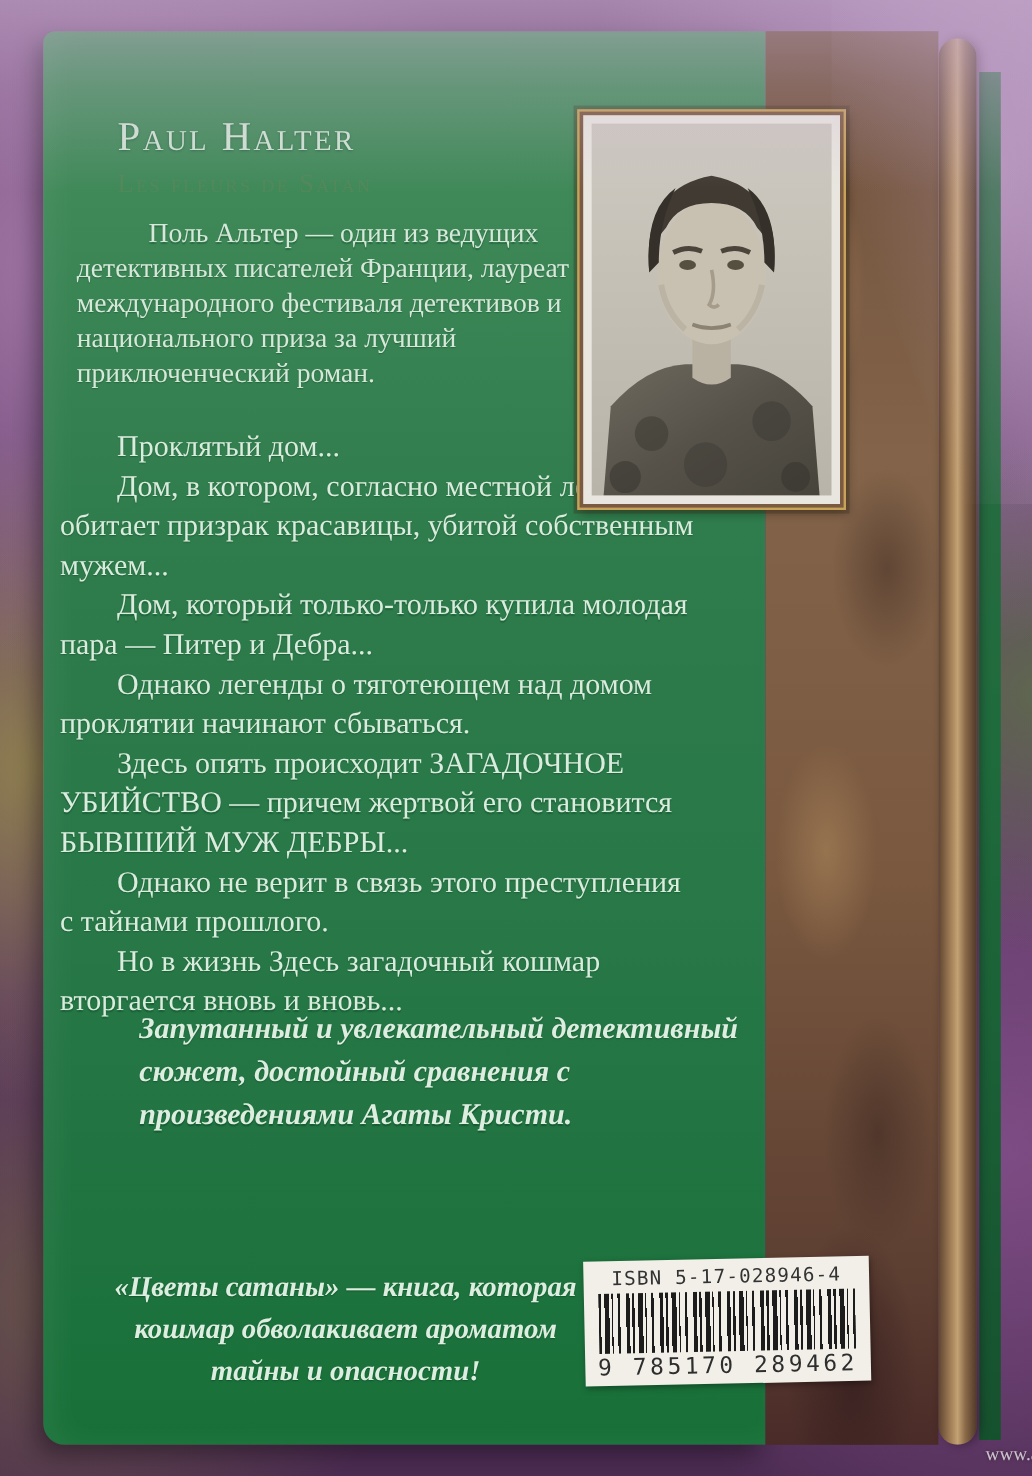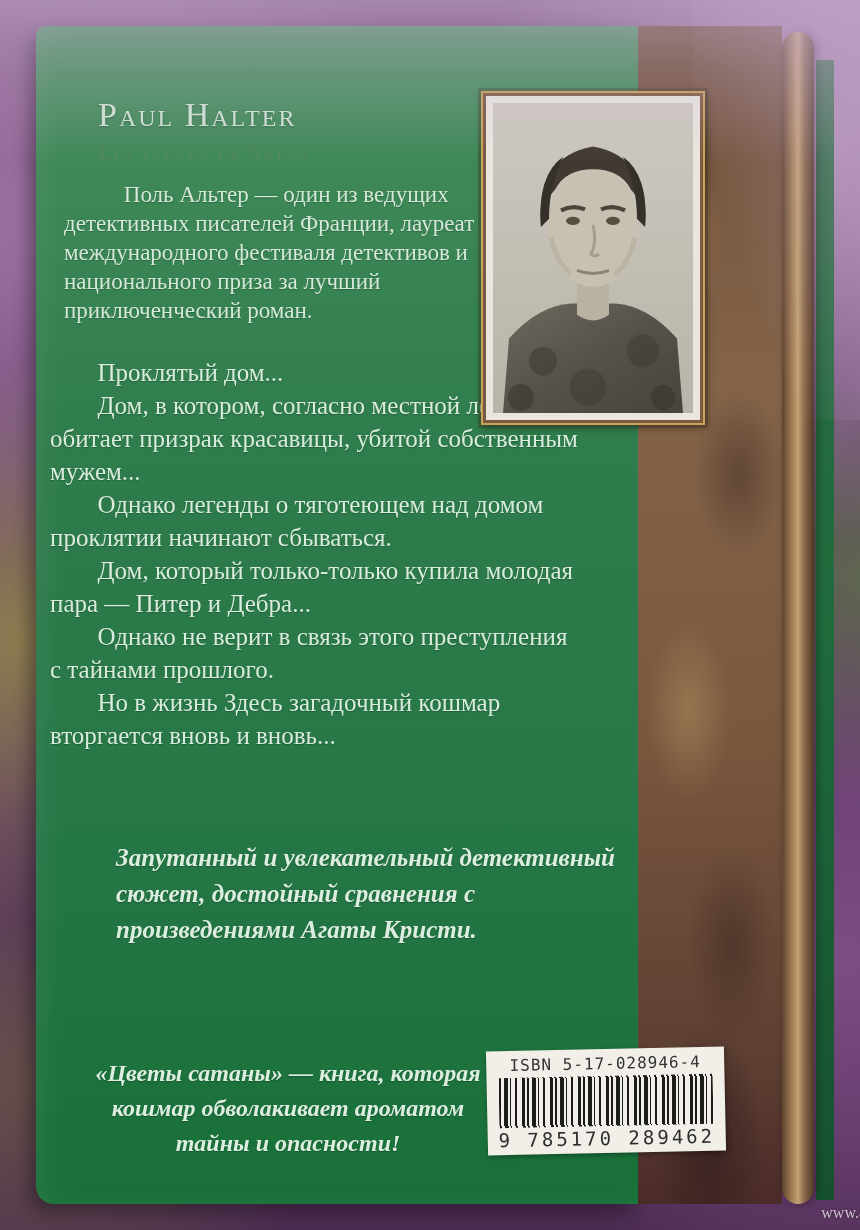--- a/index.html
+++ b/index.html
@@ -172,22 +172,23 @@
   </div>
 
   <div class="title">Paul Halter</div>
   <div class="subtitle">Les fleurs de Satan</div>
 
   <div class="bio">Поль Альтер — один из ведущих детективных писателей Франции, лауреат международного фестиваля детективов и национального приза за лучший приключенческий роман.</div>
 
   <div class="annotation">
       <p class="para">Проклятый дом...</p>
       <p class="para">Дом, в котором, согласно местной легенде, обитает призрак красавицы, убитой собственным мужем...</p>
+      <p class="para">Дом, который только-только купила молодая пара — Питер и Дебра...</p>
       <p class="para">Однако легенды о тяготеющем над домом проклятии начинают сбываться.</p>
-      <p class="para">Дом, который только-только купила молодая пара — Питер и Дебра...</p>
+      <p class="para">Здесь опять происходит ЗАГАДОЧНОЕ УБИЙСТВО — причем жертвой его становится БЫВШИЙ МУЖ ДЕБРЫ...</p>
       <p class="para">Однако не верит в связь этого преступления с тайнами прошлого.</p>
       <p class="para">Но в жизнь Здесь загадочный кошмар вторгается вновь и вновь...</p>
     </div>
 
   <div class="quote q1">Запутанный и увлекательный детективный сюжет, достойный сравнения с произведениями Агаты Кристи.</div>
   <div class="q1-src src">«Le Mond»</div>
 
   <div class="q2-src src">«Magazine littéraire»</div>
 
   <div class="quote q3">«Цветы сатаны» — книга, которая кошмар обволакивает ароматом тайны и опасности!</div>

